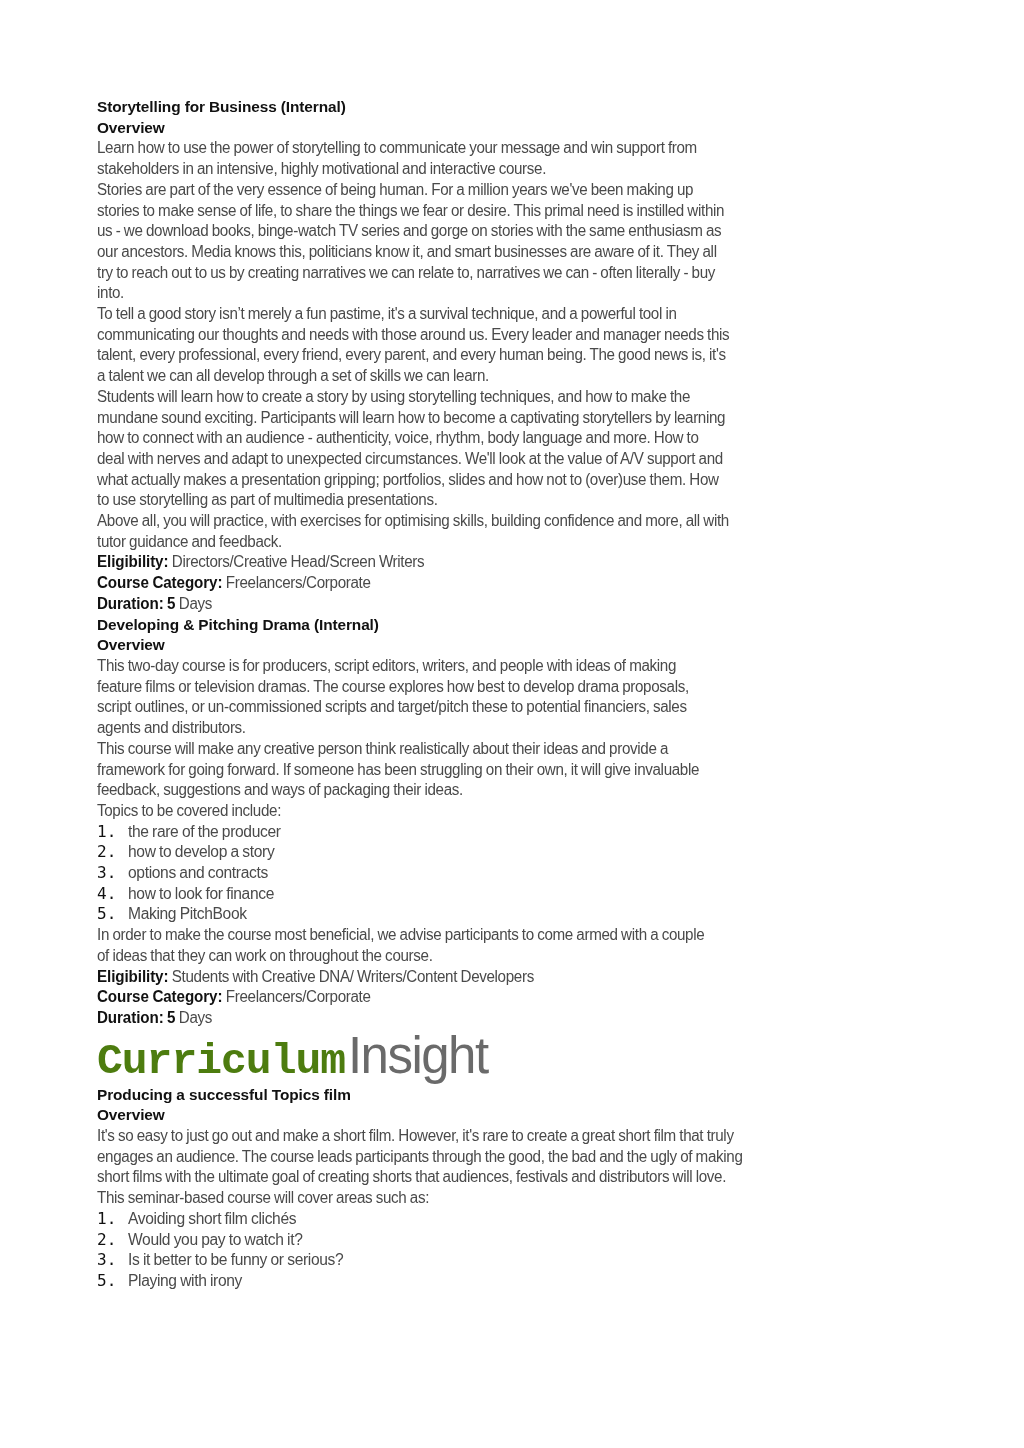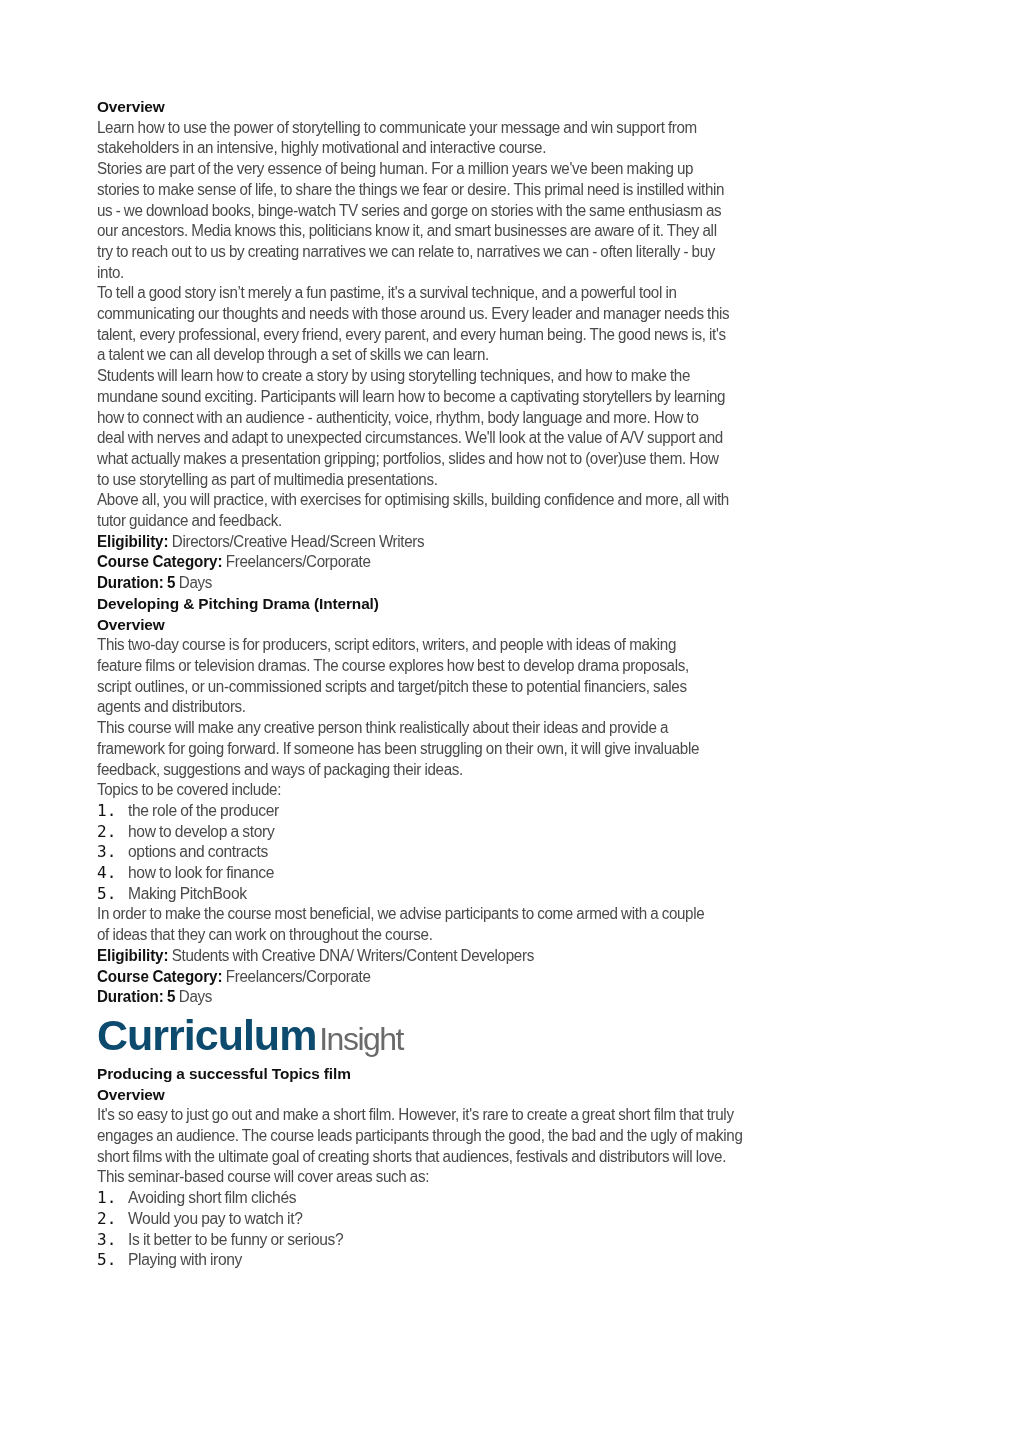--- a/index.html
+++ b/index.html
@@ -52,32 +52,33 @@
     letter-spacing: -1px;
   }
   .curriculum .red {
     color: #a11d1f;
     font-weight: bold;
     font-size: 43px;
   }
   .curriculum .gray {
     color: #6a6a6a;
     font-weight: normal;
-    font-size: 32px;
+    font-size: 51px;
     letter-spacing: -1.5px;
     -webkit-text-stroke: 0;
     font-stretch: condensed;
   }
 </style>
 </head>
 <body>
 
 <div class="page">
 
   <section>
+    <div class="title">Storytelling for Business (Internal)</div>
     <div class="subtitle">Overview</div>
     <div class="para">
       <span class="line" style="display: block; transform-origin: left center; transform: scaleX(0.974);">Learn how to use the power of storytelling to communicate your message and win support from</span>
       <span class="line" style="display: block; transform-origin: left center; transform: scaleX(0.974);">stakeholders in an intensive, highly motivational and interactive course.</span>
     </div>
     <div class="para">
       <span class="line" style="display: block; transform-origin: left center; transform: scaleX(0.974);">Stories are part of the very essence of being human. For a million years we've been making up</span>
       <span class="line" style="display: block; transform-origin: left center; transform: scaleX(0.974);">stories to make sense of life, to share the things we fear or desire. This primal need is instilled within</span>
       <span class="line" style="display: block; transform-origin: left center; transform: scaleX(0.974);">us - we download books, binge-watch TV series and gorge on stories with the same enthusiasm as</span>
       <span class="line" style="display: block; transform-origin: left center; transform: scaleX(0.974);">our ancestors. Media knows this, politicians know it, and smart businesses are aware of it. They all</span>
@@ -128,21 +129,21 @@
     </div>
     <div class="para">
       <span class="line" style="display: block; transform-origin: left center; transform: scaleX(0.974);">This course will make any creative person think realistically about their ideas and provide a</span>
       <span class="line" style="display: block; transform-origin: left center; transform: scaleX(0.974);">framework for going forward. If someone has been struggling on their own, it will give invaluable</span>
       <span class="line" style="display: block; transform-origin: left center; transform: scaleX(0.974);">feedback, suggestions and ways of packaging their ideas.</span>
     </div>
     <div class="para">
       <span class="line" style="display: block; transform-origin: left center; transform: scaleX(0.974);">Topics to be covered include:</span>
     </div>
     <ol class="topics para">
-      <li><span class="num">1.</span><span>the role of the producer</span></li>
+      <li><span class="num">1.</span><span>the rare of the producer</span></li>
       <li><span class="num">2.</span><span>how to develop a story</span></li>
       <li><span class="num">3.</span><span>options and contracts</span></li>
       <li><span class="num">4.</span><span>how to look for finance</span></li>
       <li><span class="num">5.</span><span>Making PitchBook</span></li>
     </ol>
     <div class="para">
       <span class="line" style="display: block; transform-origin: left center; transform: scaleX(0.974);">In order to make the course most beneficial, we advise participants to come armed with a couple</span>
       <span class="line" style="display: block; transform-origin: left center; transform: scaleX(0.974);">of ideas that they can work on throughout the course.</span>
     </div>
     <div class="meta" style="display: block; transform-origin: left center; transform: scaleX(0.974);">
@@ -154,21 +155,21 @@
       <span class="val">Freelancers/Corporate</span>
     </div>
     <div class="meta" style="display: block; transform-origin: left center; transform: scaleX(0.974);">
       <b>Duration:</b>
       <b>5</b>
       <span class="val">Days</span>
     </div>
   </section>
 
   <div class="curriculum">
-    <span class="red" style="color: #0c4a6e;">Curriculum</span>
+    <span class="red" style="color: #4d7c0f; font-family: Liberation Mono, monospace;">Curriculum</span>
     <span class="gray" style="color: rgb(106, 106, 106);">Insight</span>
   </div>
 
   <section>
     <div class="title">Producing a successful Topics film</div>
     <div class="subtitle">Overview</div>
     <div class="para">
       <span class="line" style="display: block; transform-origin: left center; transform: scaleX(0.974);">It's so easy to just go out and make a short film. However, it's rare to create a great short film that truly</span>
       <span class="line" style="display: block; transform-origin: left center; transform: scaleX(0.974);">engages an audience. The course leads participants through the good, the bad and the ugly of making</span>
       <span class="line" style="display: block; transform-origin: left center; transform: scaleX(0.974);">short films with the ultimate goal of creating shorts that audiences, festivals and distributors will love.</span>

